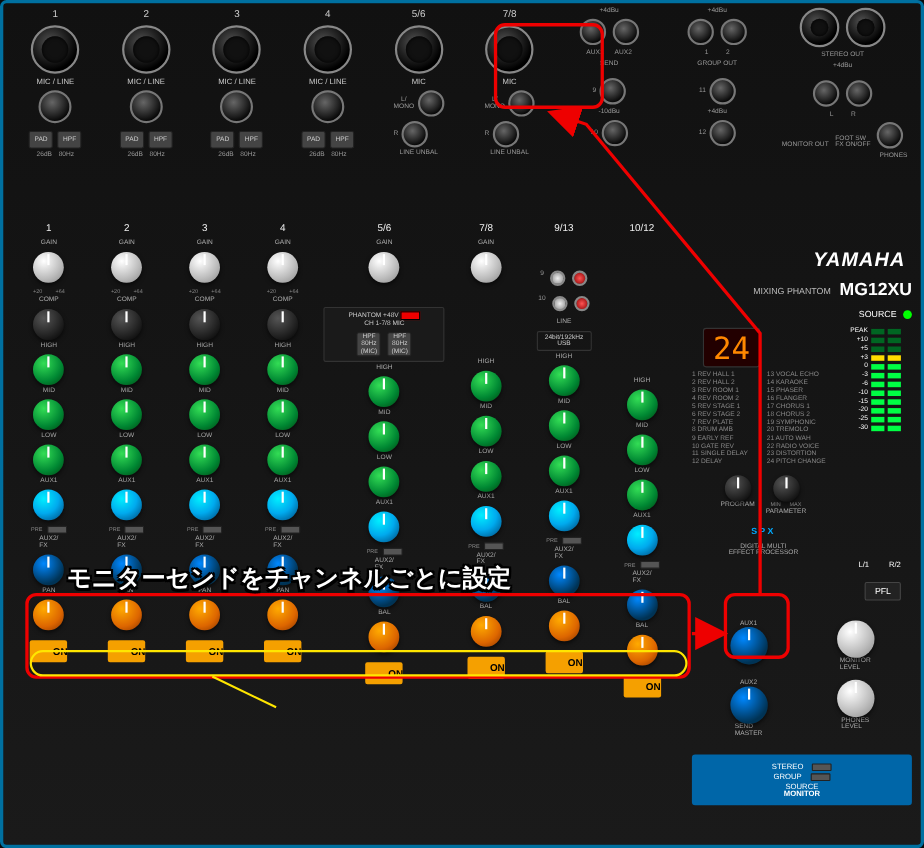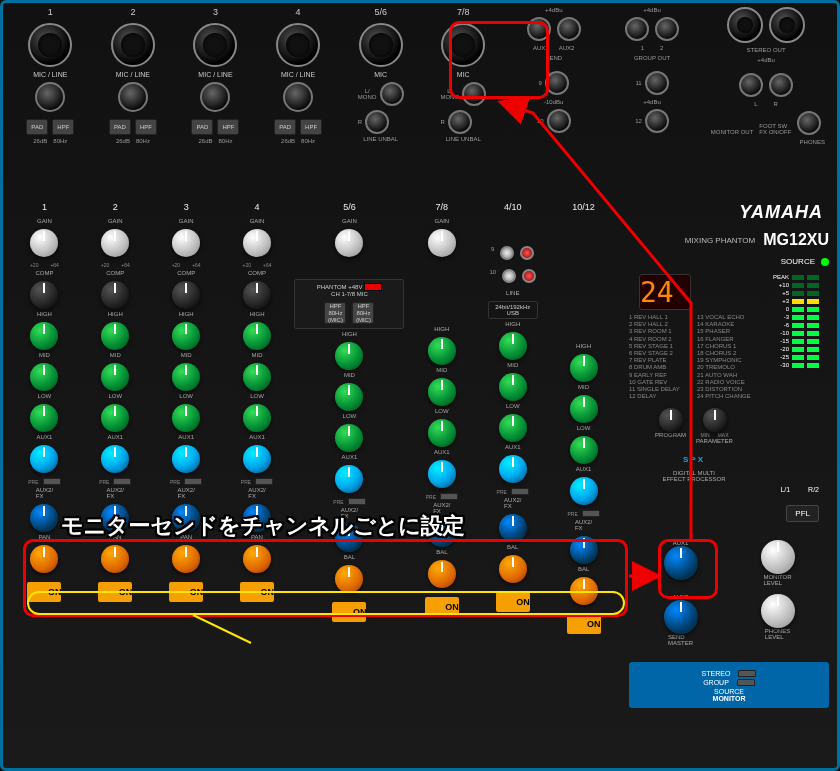--- a/index.html
+++ b/index.html
@@ -153,37 +153,38 @@
     padding-left: 8px;
   }
   .brand {
     font-size: 18px;
     font-weight: 900;
     letter-spacing: 1px;
     color: #fff;
     font-style: italic;
     text-align: right;
     padding-right: 6px;
+    margin-top: 24px;
   }
   .model-row {
     display: flex;
     align-items: center;
     justify-content: flex-end;
     gap: 8px;
     font-size: 8px;
     color: #bbb;
   }
   .model { font-size: 16px; font-weight: 700; color: #fff; }
   .display {
     width: 52px; height: 36px;
     background: #200;
     color: #f80;
     font-family: monospace;
     font-size: 28px;
-    text-align: left;
+    text-align: center;
     line-height: 36px;
     border: 1px solid #333;
     border-radius: 3px;
     align-self: flex-start;
     margin-left: 10px;
   }
   .meter {
     width: 60px;
     display: flex;
     flex-direction: column;
@@ -636,21 +637,21 @@
         </div>
       <span class="k-label" style="white-space:pre;">AUX2/
 FX</span>
       <div class="knob k-blue"></div>
       <span class="k-label">BAL</span>
       <div class="knob k-orange"></div>
       <div class="on-btn">ON</div>
     </div>
 
     <div class="strip">
-      <div class="strip-num">4/10</div>
+      <div class="strip-num">9/13</div>
       <div style="height:18px;"></div>
       <div class="rca-row">
           <span class="btn-label">9</span>
           <div class="rca white"></div>
           <div class="rca red"></div>
         </div>
       <div class="rca-row">
           <span class="btn-label">10</span>
           <div class="rca white"></div>
           <div class="rca red"></div>

